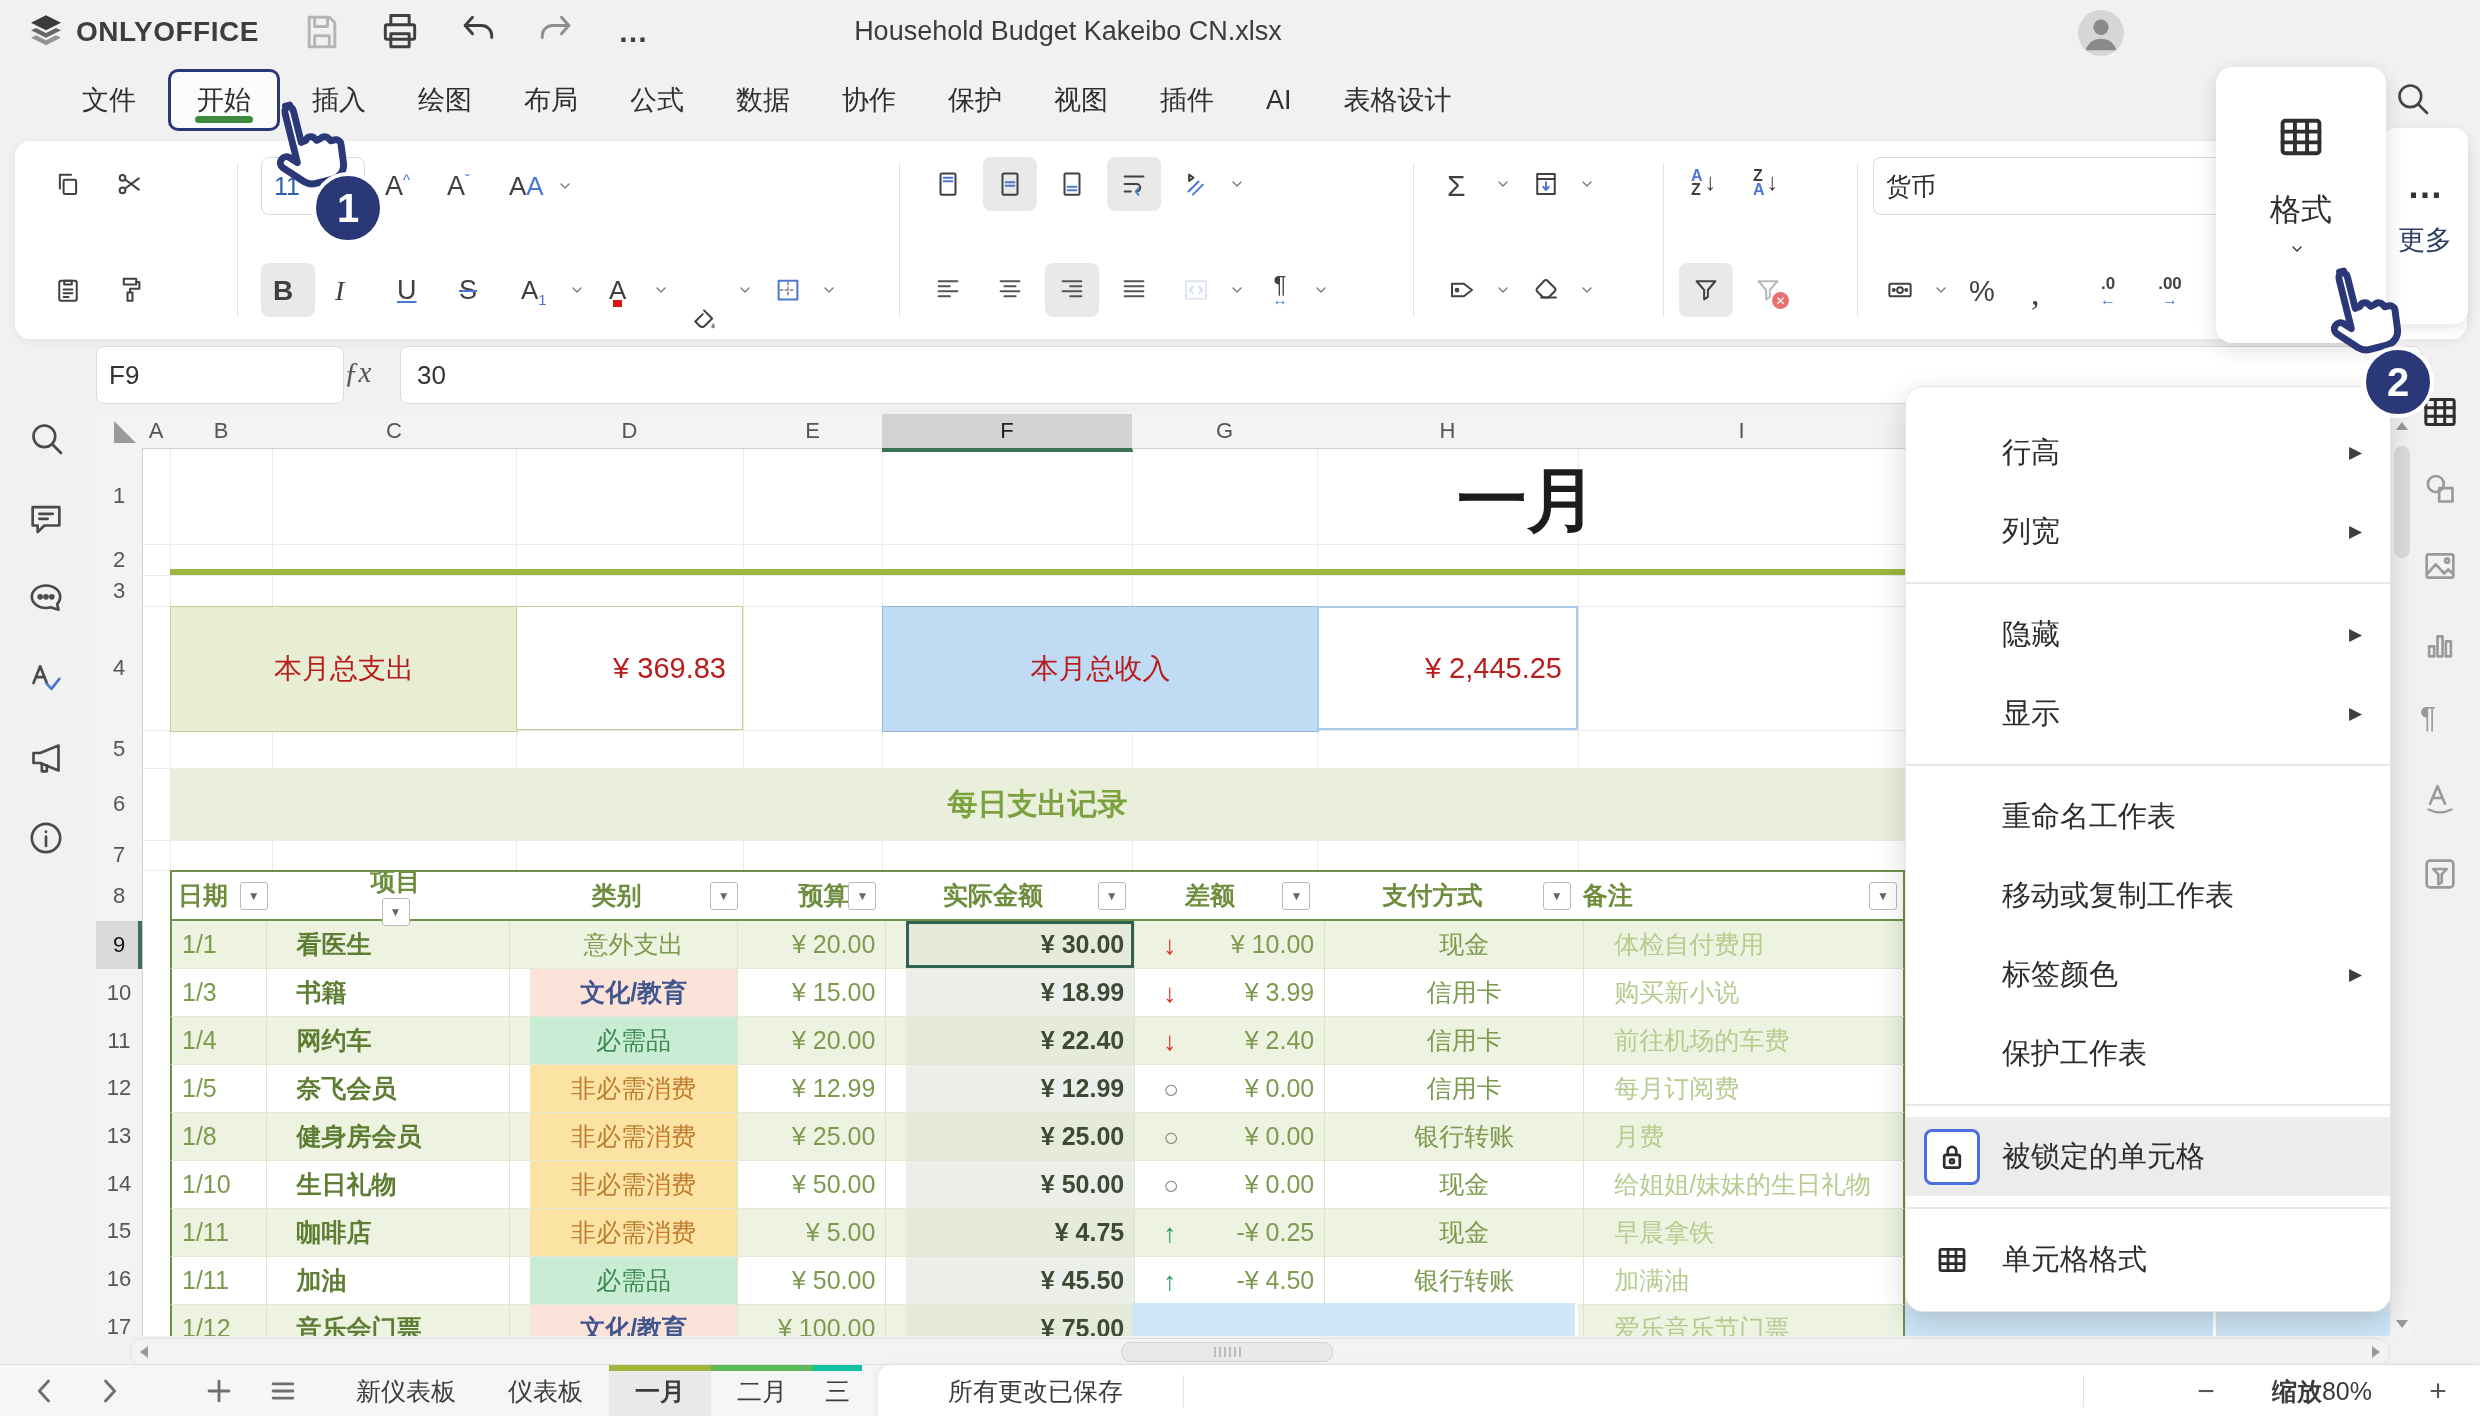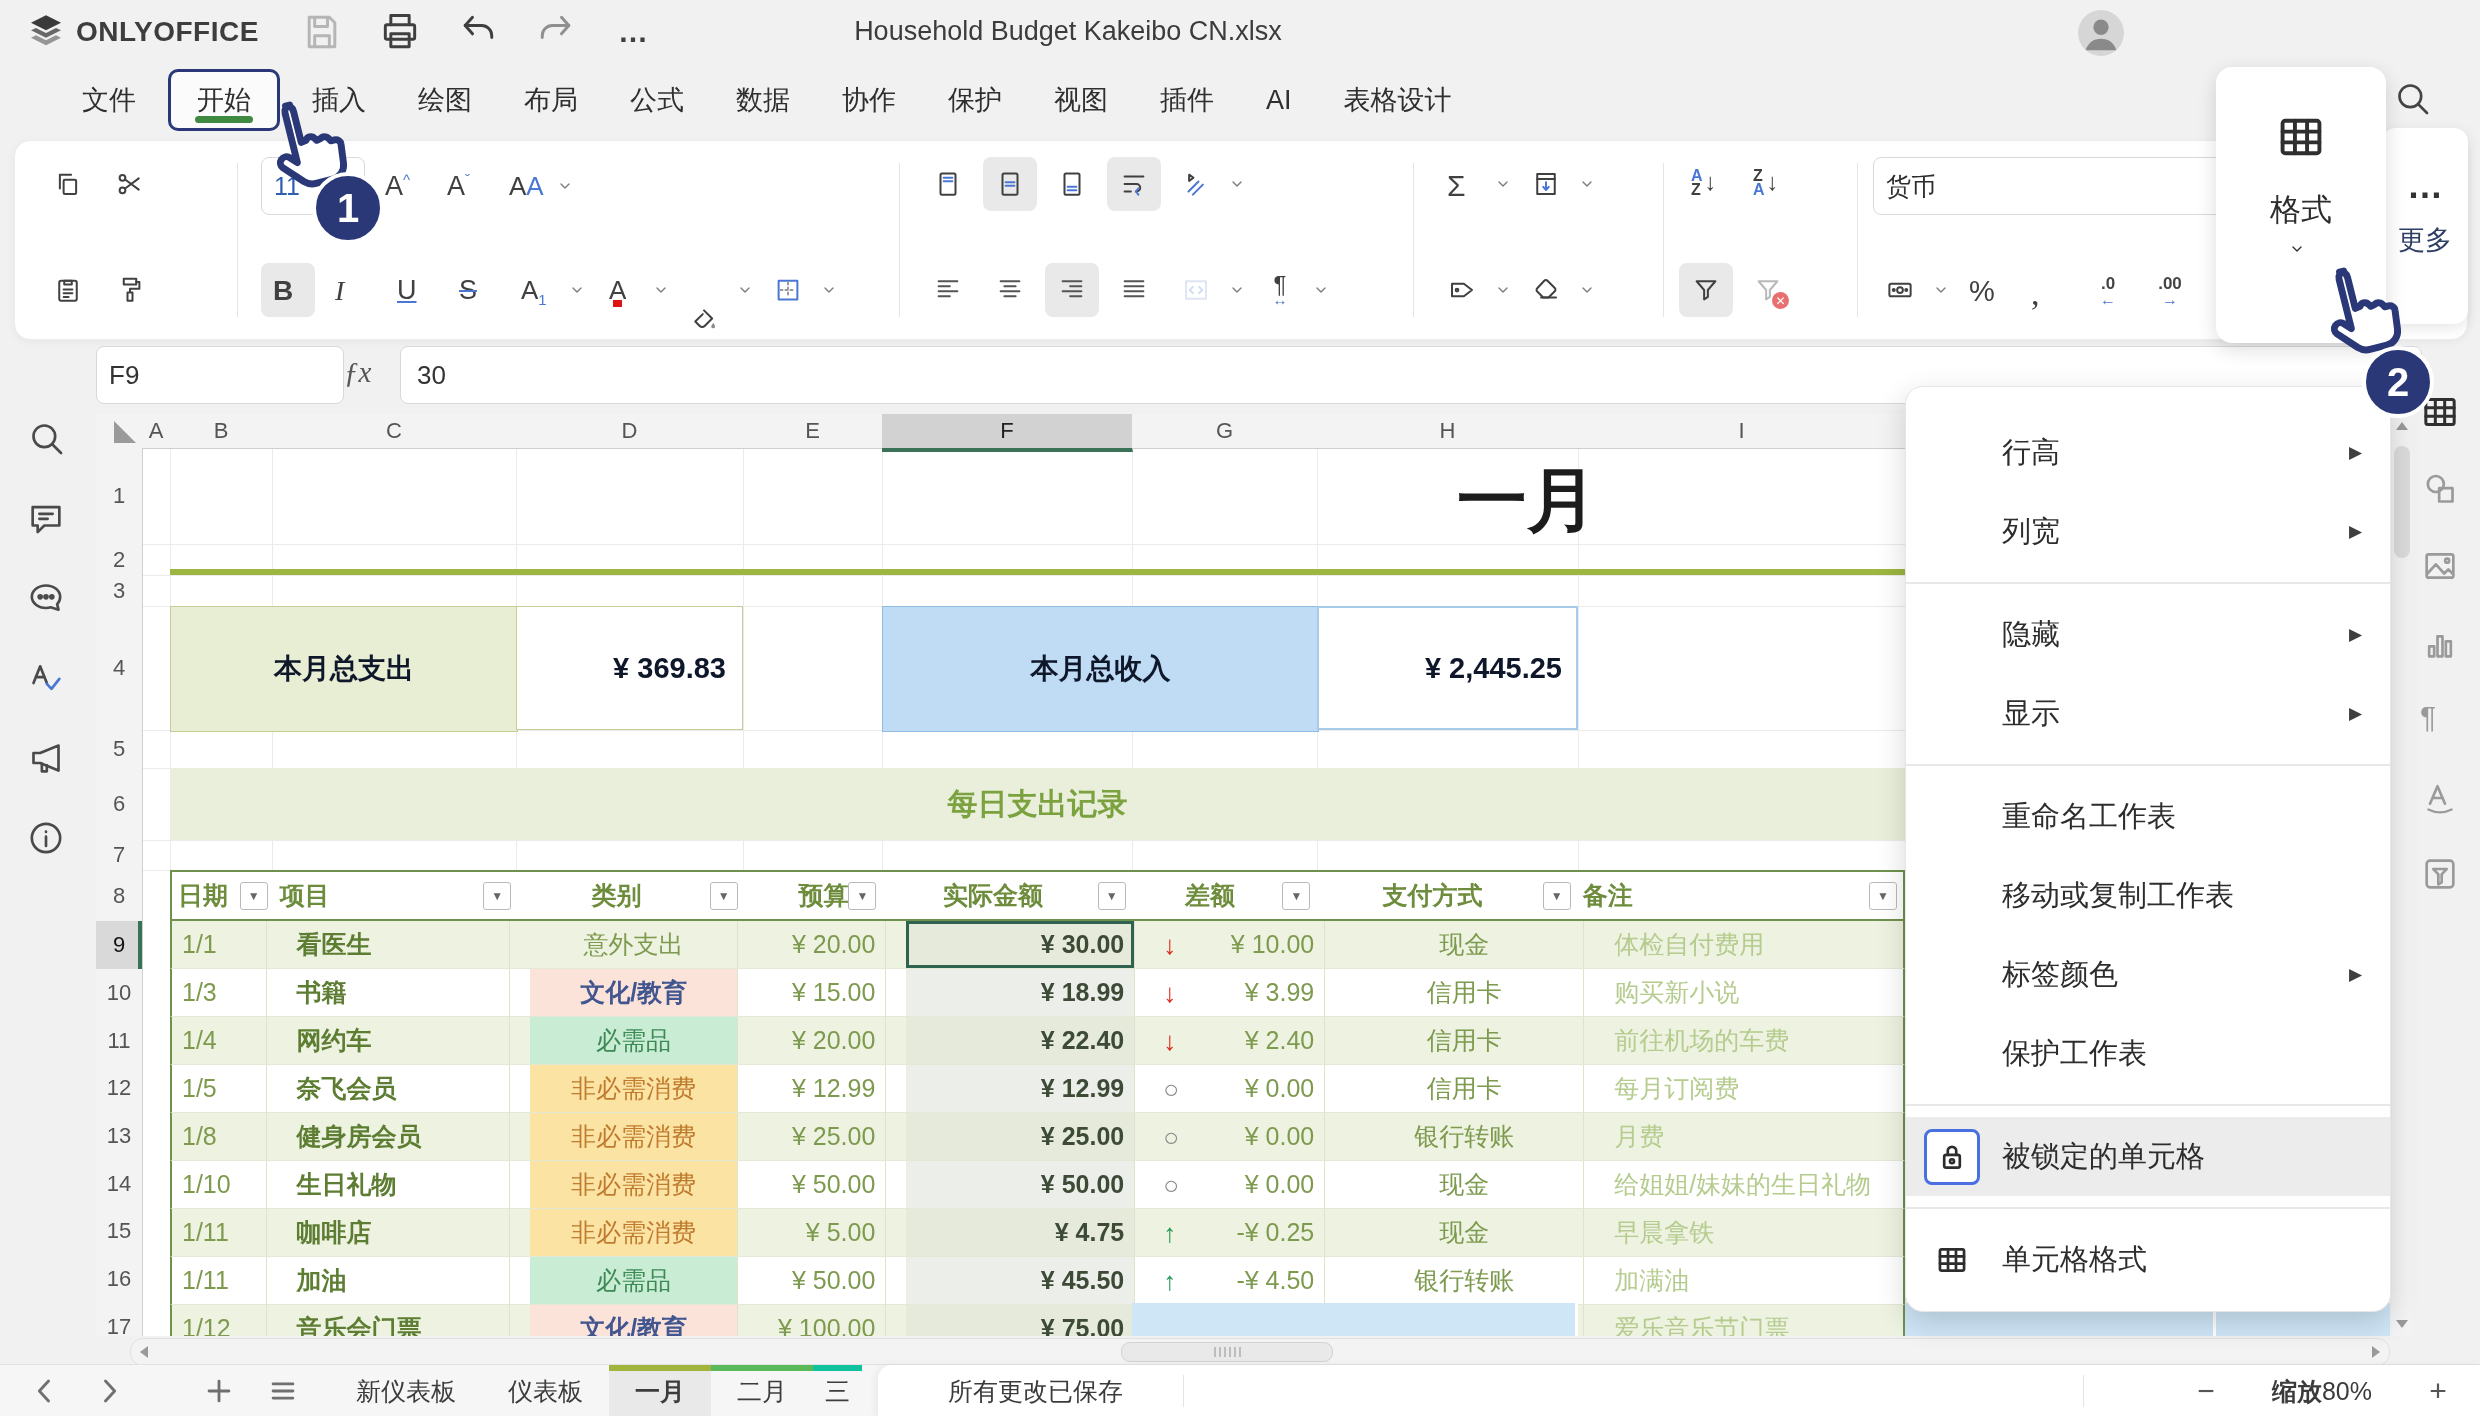--- a/index.html
+++ b/index.html
@@ -72,21 +72,21 @@
   .colhdr.sel{background:#d2d2d2;border-bottom:4px solid #3a7258;color:#222;}
   #corner{position:absolute;left:0;top:0;width:46px;height:34px;background:#f3f3f3;border-right:1px solid #cfcfcf;border-bottom:1px solid #cfcfcf;}
   #corner i{position:absolute;right:6px;bottom:5px;width:0;height:0;border-bottom:22px solid #9a9a9a;border-right:22px solid transparent;}
   .rowhdr{position:absolute;left:0;width:46px;background:#f3f3f3;border-right:1px solid #cfcfcf;border-bottom:1px solid #e0e0e0;
     display:flex;align-items:center;justify-content:center;font-size:22px;color:#555;}
   .rowhdr.sel{background:#d9d9d9;box-shadow:inset -4px 0 0 #3a7258;color:#111;}
   .gline{position:absolute;background:#ebebeb;}
   #sheet-title{position:absolute;left:1216px;top:28px;width:430px;height:118px;display:flex;align-items:center;justify-content:center;
     font-size:70px;font-weight:bold;color:#1c1c1c;}
   #title-rule{position:absolute;left:74px;top:155px;width:1735px;height:6px;background:#9cb63f;}
-  .sumcell{position:absolute;display:flex;align-items:center;font-weight:bold;color:#0f172a;}
+  .sumcell{position:absolute;display:flex;align-items:center;font-weight:normal;color:#b91c1c;}
   #banner{position:absolute;left:74px;top:354px;width:1735px;height:72px;background:#e9efda;display:flex;align-items:center;
     justify-content:center;font-size:30px;font-weight:bold;color:#7ba23f;}
   
   #btable{position:absolute;left:74px;top:456px;width:1735px;}
   #thead{display:flex;height:51px;border-top:2px solid #70904e;border-bottom:2px solid #70904e;background:#fff;align-items:center;}
   .th{display:flex;align-items:center;font-size:25px;font-weight:bold;color:#6d8c3c;padding:0 6px;box-sizing:border-box;}
   .th .lbl{flex:1;}
   .fbtn{width:26px;height:26px;border:1px solid #b9b9b9;background:#fff;border-radius:3px;display:flex;align-items:center;
     justify-content:center;font-size:12px;color:#666;flex:none;}
   .trow2{display:flex;height:48px;border-bottom:1px solid #e4e9d6;align-items:stretch;border-left:2px solid #70904e;border-right:2px solid #70904e;box-sizing:border-box;gap:20px;}
@@ -720,21 +720,21 @@
     <div class="sumcell" id="exp-value" style="left:420px;top:192px;width:227px;height:124px;background:#fff;border:1px solid #c3cf96;justify-content:flex-end;padding-right:16px;font-size:29px;box-sizing:border-box;">¥ 369.83</div>
     <div class="sumcell" id="inc-label" style="left:786px;top:192px;width:435px;height:124px;background:#bfdcf4;border:1px solid #8fbce0;justify-content:center;font-size:28px;">本月总收入</div>
     <div class="sumcell" id="inc-value" style="left:1221px;top:192px;width:261px;height:124px;background:#fff;border:2px solid #a7cbe8;justify-content:flex-end;padding-right:14px;font-size:29px;box-sizing:border-box;">¥ 2,445.25</div>
     <div id="banner">每日支出记录</div>
     <div id="btable">
       <div id="thead">
           <div class="th" style="width: 102px;">
             <span class="lbl" style="text-align:left;">日期</span>
             <span class="fbtn">▼</span>
           </div>
-          <div class="th" style="width: 244px;">
+          <div class="th" style="width: 244px; flex-direction: column;">
             <span class="lbl" style="text-align:left;">项目</span>
             <span class="fbtn">▼</span>
           </div>
           <div class="th" style="width: 227px;">
             <span class="lbl" style="text-align:center;">类别</span>
             <span class="fbtn">▼</span>
           </div>
           <div class="th" style="width: 139px;">
             <span class="lbl" style="text-align:right;">预算</span>
             <span class="fbtn">▼</span>

